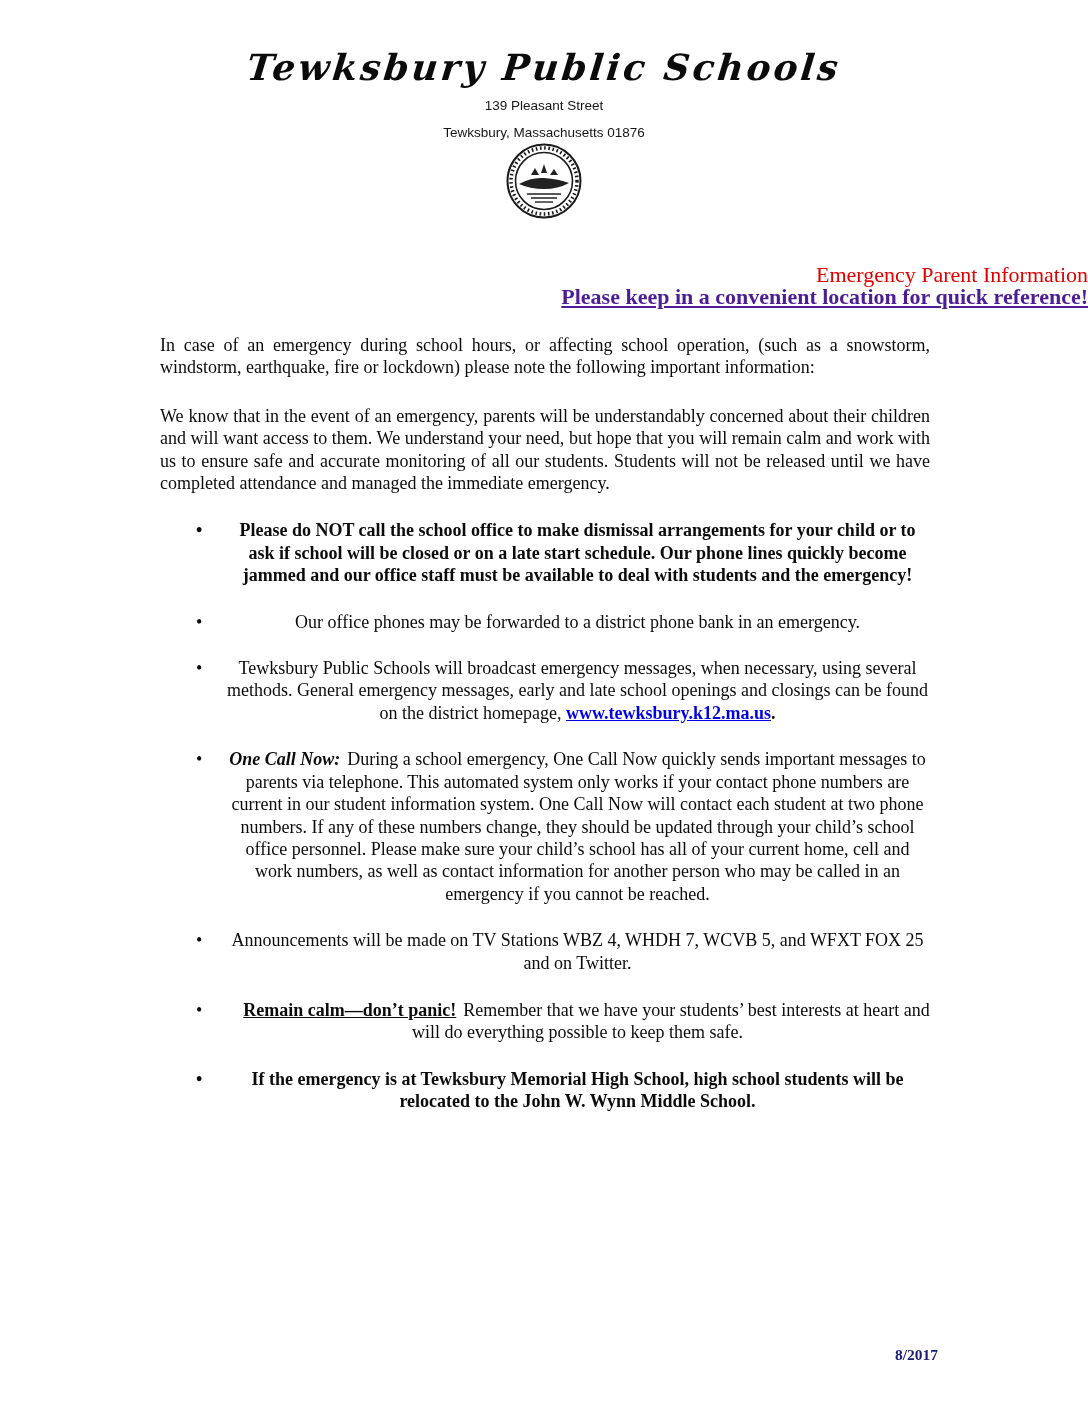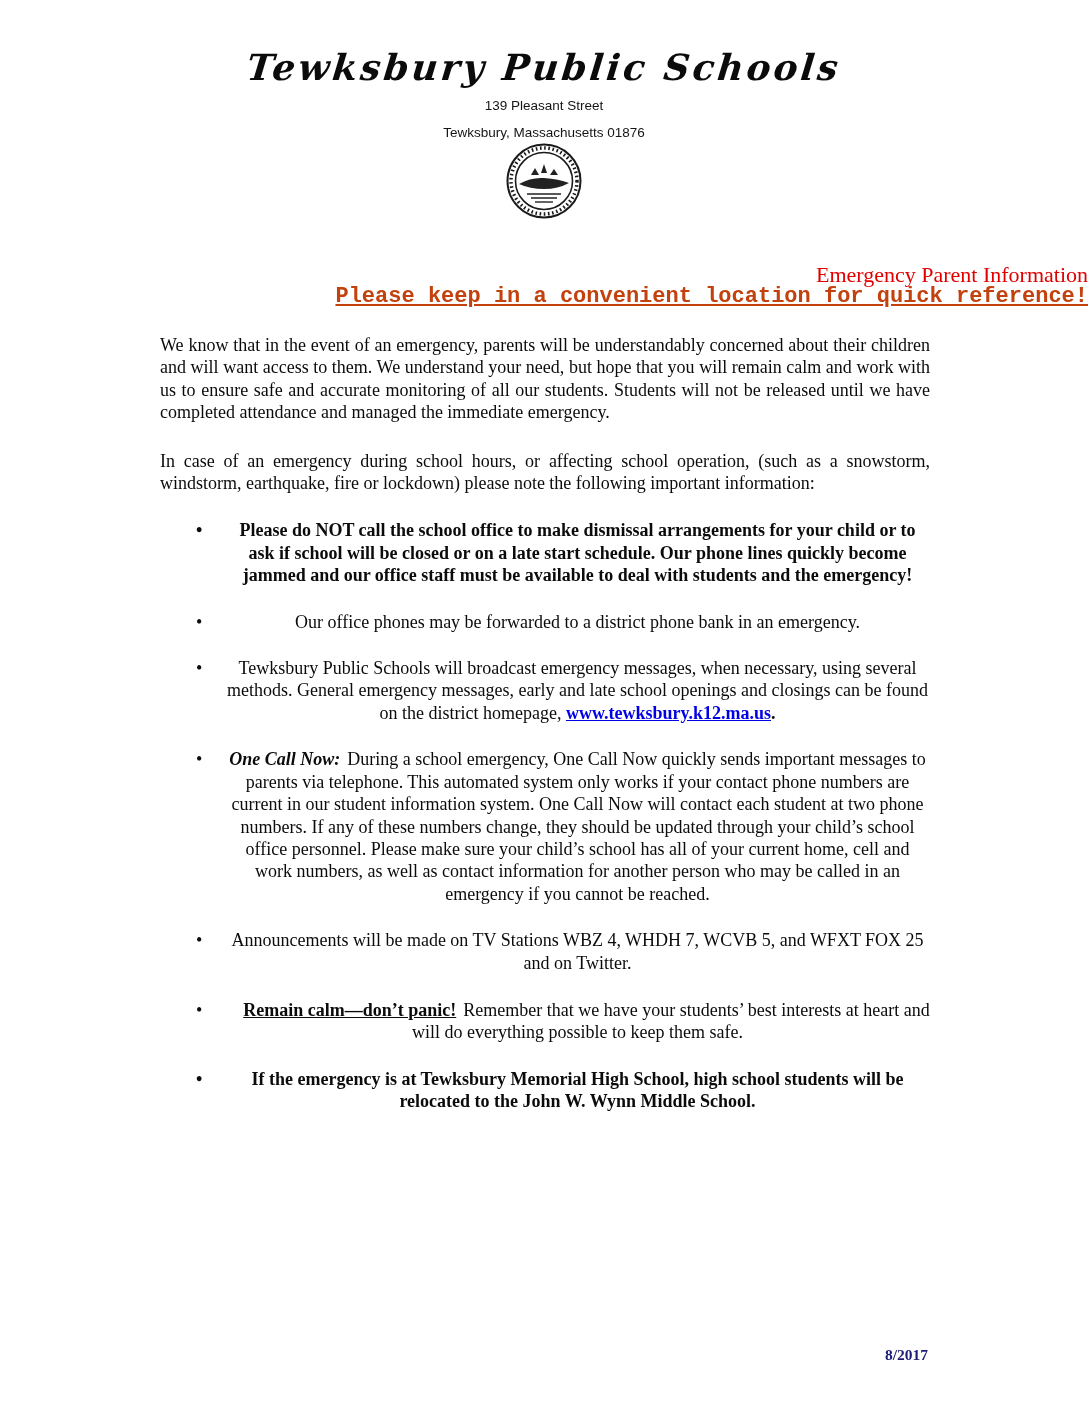--- a/index.html
+++ b/index.html
@@ -49,21 +49,21 @@
     position:absolute; left:-29px; top:0;
     font-size:18px;
   }
   .b { font-weight:bold; }
   .lead-bi { font-weight:bold; font-style:italic; margin-right:7px; }
   .lead-bu { font-weight:bold; text-decoration:underline; margin-right:7px;margin-left:18px; }
   a.site-link { font-weight:bold; text-decoration:underline; cursor:pointer; }
   
   .footer-date {
     position:absolute;
-    right:160px; bottom:44px;
+    right:150px; bottom:44px;
     font-size:15.5px; font-weight:bold;
     font-family:"Liberation Serif", serif;
   }
 </style>
 </head>
 <body>
 
 <div class="page">
 
   <div class="letterhead">
@@ -80,27 +80,27 @@
         <path d="M36 31 l3 -9 3 9 z" fill="#222"></path>
         <path d="M45 33 l4 -6 4 6 z" fill="#222"></path>
         <path d="M22 52 h34 M26 56 h26" stroke="#222" stroke-width="1.6"></path>
         <path d="M30 60 h18" stroke="#222" stroke-width="1.4"></path>
       </svg>
     </div>
   </div>
 
   <div class="doc-title">
     <div class="doc-title-1" style="color: rgb(224, 0, 0);">Emergency Parent Information</div>
-    <div class="doc-title-2" style="color: #c2410c; font-family: Liberation Mono, monospace;">Please keep in a convenient location for quick reference!</div>
+    <div class="doc-title-2" style="color: #4c1d95;">Please keep in a convenient location for quick reference!</div>
   </div>
 
   <div class="content">
 
+    <p class="para">In case of an emergency during school hours, or affecting school operation, (such as a snowstorm, windstorm, earthquake, fire or lockdown) please note the following important information:</p>
     <p class="para">We know that in the event of an emergency, parents will be understandably concerned about their children and will want access to them.  We understand your need, but hope that you will remain calm and work with us to ensure safe and accurate monitoring of all our students.  Students will not be released until we have completed attendance and managed the immediate emergency.</p>
-    <p class="para">In case of an emergency during school hours, or affecting school operation, (such as a snowstorm, windstorm, earthquake, fire or lockdown) please note the following important information:</p>
 
     <ul class="blist">
       <li class="b">
         <span>Please do NOT call the school office to make dismissal arrangements for your child or to ask if school will be closed or on a late start schedule.  Our phone lines quickly become jammed and our office staff must be available to deal with students and the emergency!</span>
       </li>
       <li>
         <span>Our office phones may be forwarded to a district phone bank in an emergency.</span>
       </li>
       <li>
         <span>Tewksbury Public Schools will broadcast emergency messages, when necessary, using several methods. General emergency messages, early and late school openings and closings can be found on the district homepage, </span><a class="site-link" style="color: rgb(0, 0, 230);">www.tewksbury.k12.ma.us</a><span class="b">.</span>

